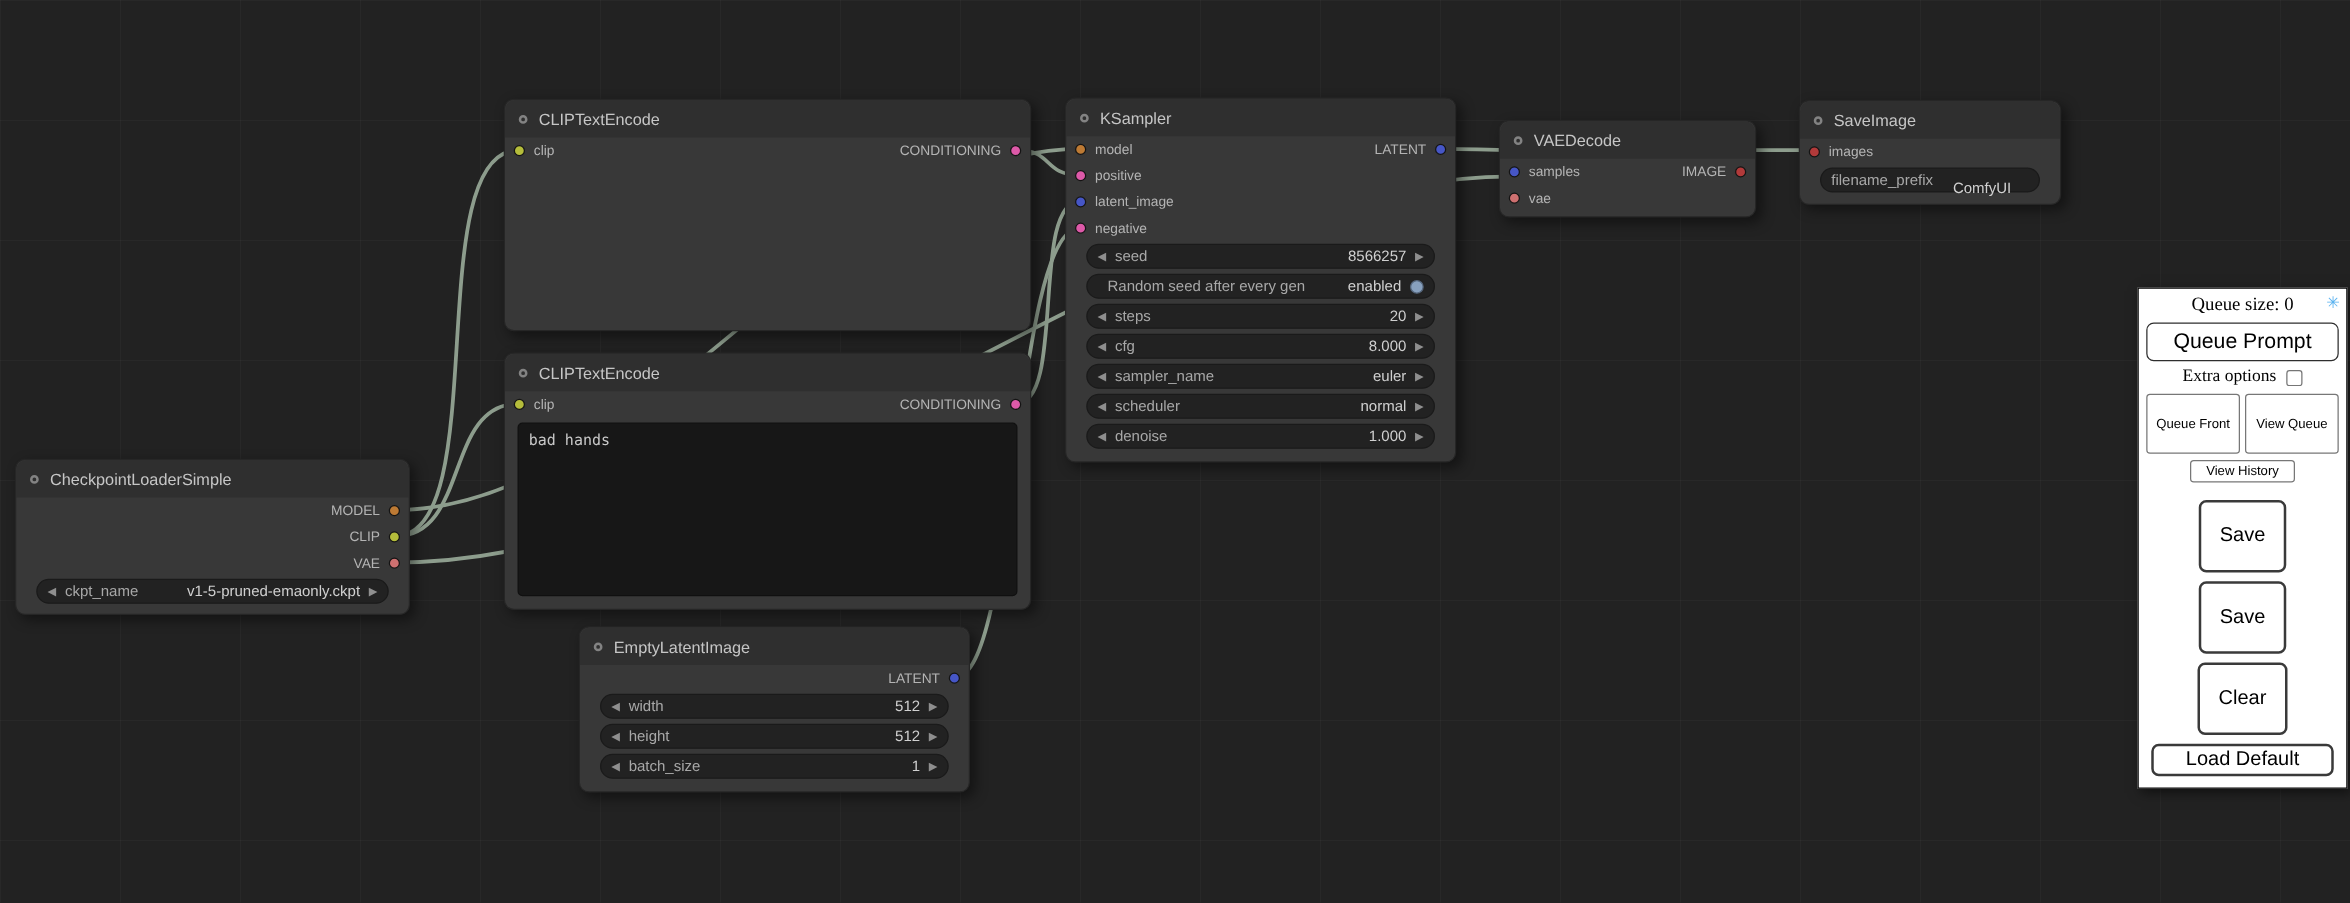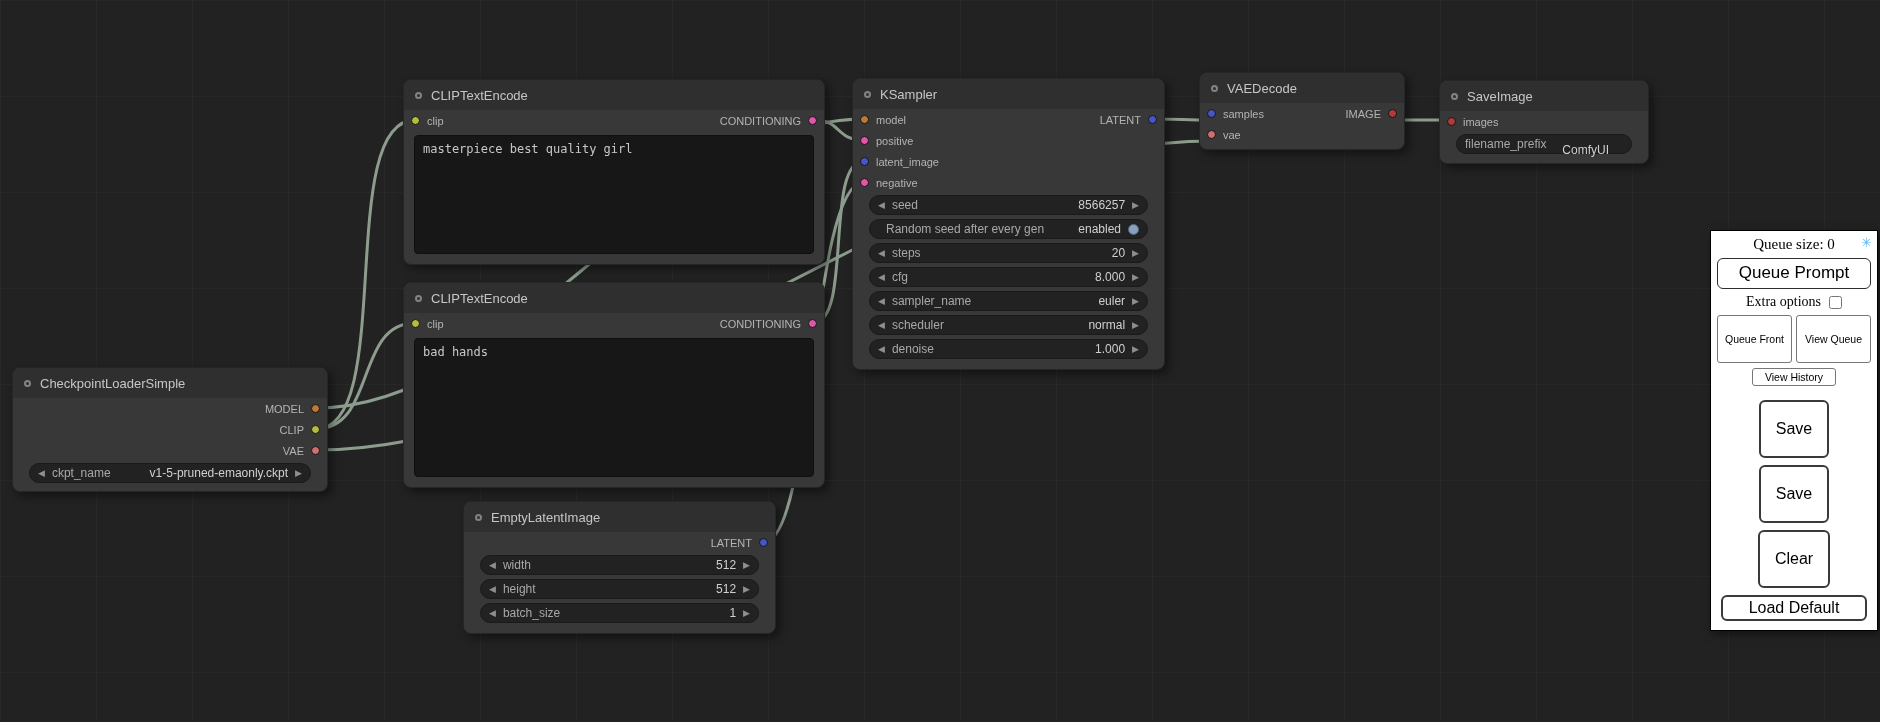--- a/index.html
+++ b/index.html
@@ -149,21 +149,20 @@
   <div class="slot-row">
     <span class="slot in">
       <span class="dot c-clip"></span>
       <span>clip</span>
     </span>
     <span class="slot out">
       <span>CONDITIONING</span>
       <span class="dot c-conditioning"></span>
     </span>
   </div>
-  <textarea class="node-text" spellcheck="false" style="">masterpiece best quality girl</textarea>
 </div>
 
 <div class="node" style="left:403px;top:282px;width:422px;height:206px;">
   <div class="node-title">
     <span class="collapse-dot"></span>
     <span>CLIPTextEncode</span>
   </div>
   <div class="slot-row">
     <span class="slot in">
       <span class="dot c-clip"></span>
@@ -297,21 +296,21 @@
   <div class="widget-row">
     <div class="widget">
       <span class="w-arrow">◀</span>
       <span class="w-label">batch_size</span>
       <span class="w-value">1</span>
       <span class="w-arrow">▶</span>
     </div>
   </div>
 </div>
 
-<div class="node" style="left:1199px;top:72px;width:206px;height:78px;">
+<div class="node" style="left:1199px;top:96px;width:206px;height:78px;">
   <div class="node-title">
     <span class="collapse-dot"></span>
     <span>VAEDecode</span>
   </div>
   <div class="slot-row">
     <span class="slot in">
       <span class="dot c-latent"></span>
       <span>samples</span>
     </span>
     <span class="slot out">

